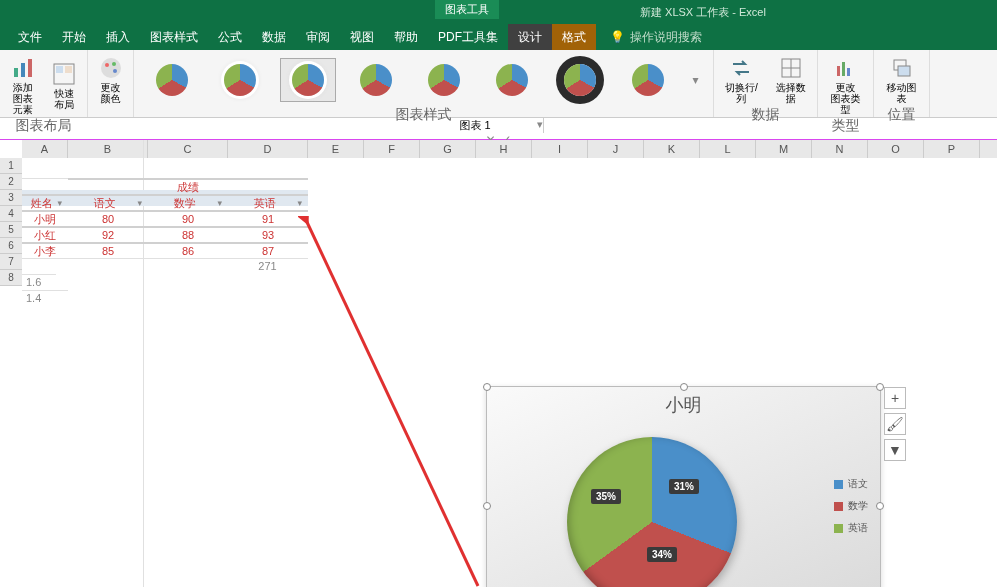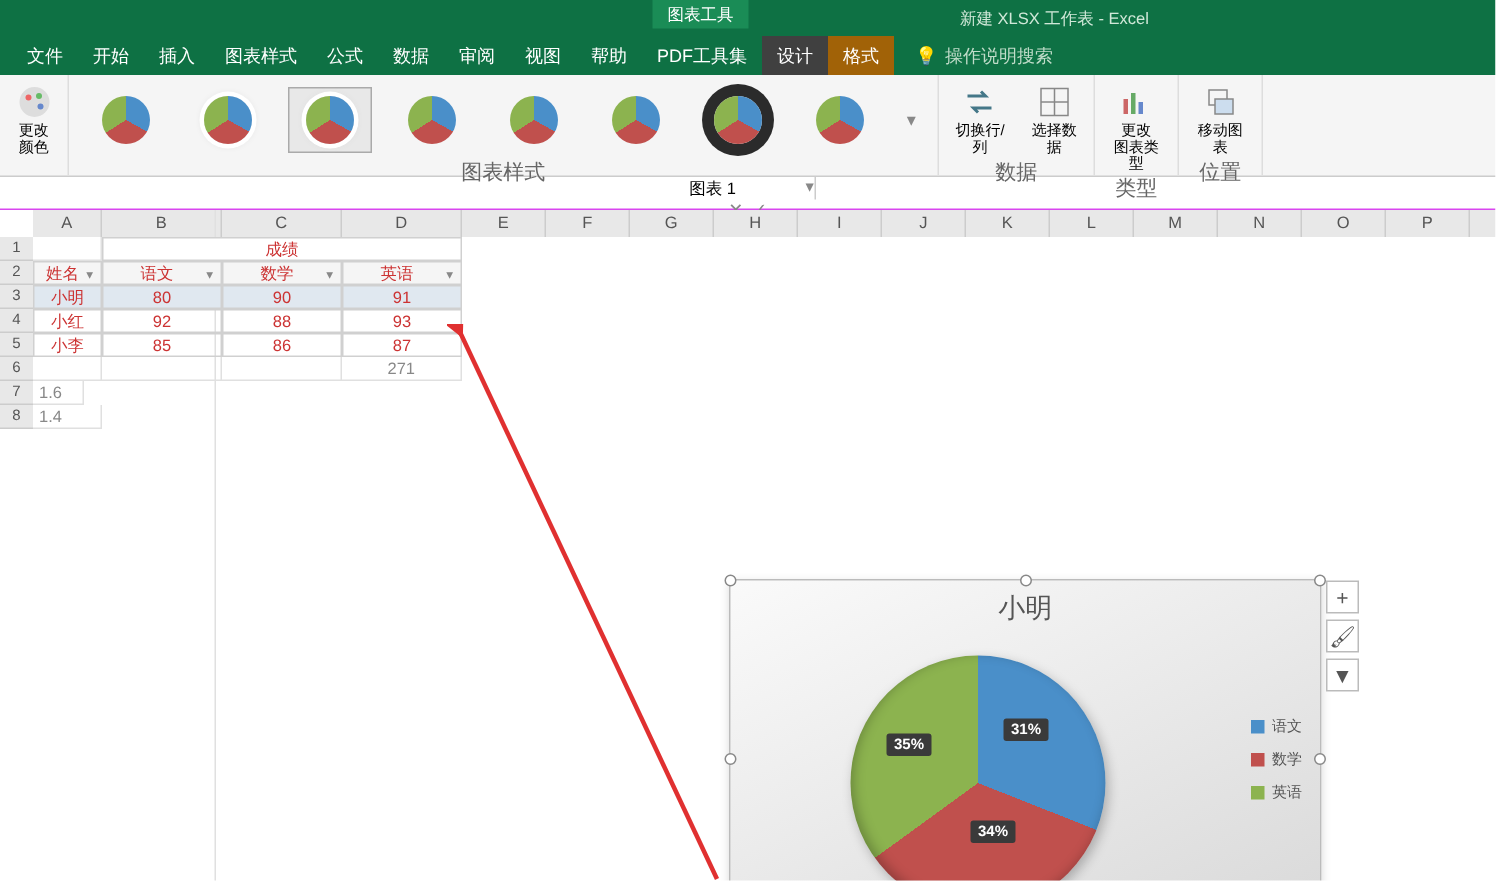--- a/index.html
+++ b/index.html
@@ -31,21 +31,21 @@
     .fx-icons{display:flex;gap:6px;padding:0 8px;color:#888;}
     .fx-label{font-style:italic;color:#888;padding-left:6px;}
     .grid-area{position:relative;}
     .col-headers{display:flex;margin-left:22px;background:#e8e8e8;height:18px;}
     .col-h{border-right:1px solid #ccc;text-align:center;font-size:11px;line-height:18px;color:#555;}
     .row-area{display:flex;}
     .row-headers{width:22px;background:#e8e8e8;}
     .row-h{height:16px;border-bottom:1px solid #ccc;text-align:center;font-size:10px;line-height:16px;color:#555;}
     .cells{position:relative;}
     .cell-row{display:flex;height:16px;}
-    .cell{border-right:1px solid #e0e0e0;border-bottom:1px solid #e0e0e0;font-size:11px;padding:0 3px;text-align:center;line-height:16px;}
+    .cell{border-right:1px solid #e0e0e0;border-bottom:1px solid #e0e0e0;font-size:11px;padding:0 3px;text-align:center;line-height:16px;margin-top:20px;}
     .cell.left{text-align:left;padding-left:4px;}
     .red{color:#cc3333;}
     .merge-header{background:#fff;color:#cc3333;border:1px solid #d0d0d0;}
     .tbl-head{background:#f5f5f5;border:1px solid #d0d0d0;}
     .tbl-data{border:1px solid #d0d0d0;}
     .drop-arrow{float:right;color:#888;font-size:9px;margin-right:2px;}
     .chart-container{position:absolute;left:486px;top:246px;width:395px;height:240px;border:1px solid #bbb;background:linear-gradient(155deg,#fafafa 0%,#d8d8d8 100%);box-shadow:0 2px 6px rgba(0,0,0,0.15);}
     .chart-container .handle{position:absolute;width:8px;height:8px;background:#fff;border:1px solid #888;border-radius:50%;}
     .h-tl{top:-4px;left:-4px;} .h-tr{top:-4px;right:-4px;}
     .h-tm{top:-4px;left:50%;margin-left:-4px;}
@@ -84,20 +84,42 @@
   <div class="menu-item">PDF工具集</div>
   <div class="menu-item active-design">设计</div>
   <div class="menu-item format">格式</div>
   <div class="tell-me">
     <span class="bulb">💡</span>
     <span>操作说明搜索</span>
   </div>
 </div>
 
 <div class="ribbon">
+  <div class="ribbon-sec" style="width:88px">
+    <div class="rb-top">
+      <div class="btn-stack">
+        <svg class="ic" viewBox="0 0 24 24">
+            <rect x="3" y="12" width="4" height="9" fill="#4a8"></rect>
+            <rect x="10" y="7" width="4" height="14" fill="#48b"></rect>
+            <rect x="17" y="3" width="4" height="18" fill="#c66"></rect>
+          </svg>
+        <span style="white-space:pre-line">添加图表
+元素</span>
+      </div>
+      <div class="btn-stack">
+        <svg class="ic" viewBox="0 0 24 24">
+            <rect x="2" y="2" width="20" height="20" fill="none" stroke="#888"></rect>
+            <rect x="4" y="4" width="7" height="7" fill="#cde"></rect>
+            <rect x="13" y="4" width="7" height="7" fill="#edc"></rect>
+          </svg>
+        <span>快速布局</span>
+      </div>
+    </div>
+    <div class="ribbon-label">图表布局</div>
+  </div>
   <div class="ribbon-sec" style="width:46px">
     <div class="btn-stack">
       <svg class="ic" viewBox="0 0 24 24">
           <circle cx="12" cy="12" r="10" fill="#ddd"></circle>
           <circle cx="8" cy="9" r="2" fill="#e66"></circle>
           <circle cx="15" cy="8" r="2" fill="#6b6"></circle>
           <circle cx="16" cy="15" r="2" fill="#68c"></circle>
         </svg>
       <span style="white-space:pre-line">更改
 颜色</span>

